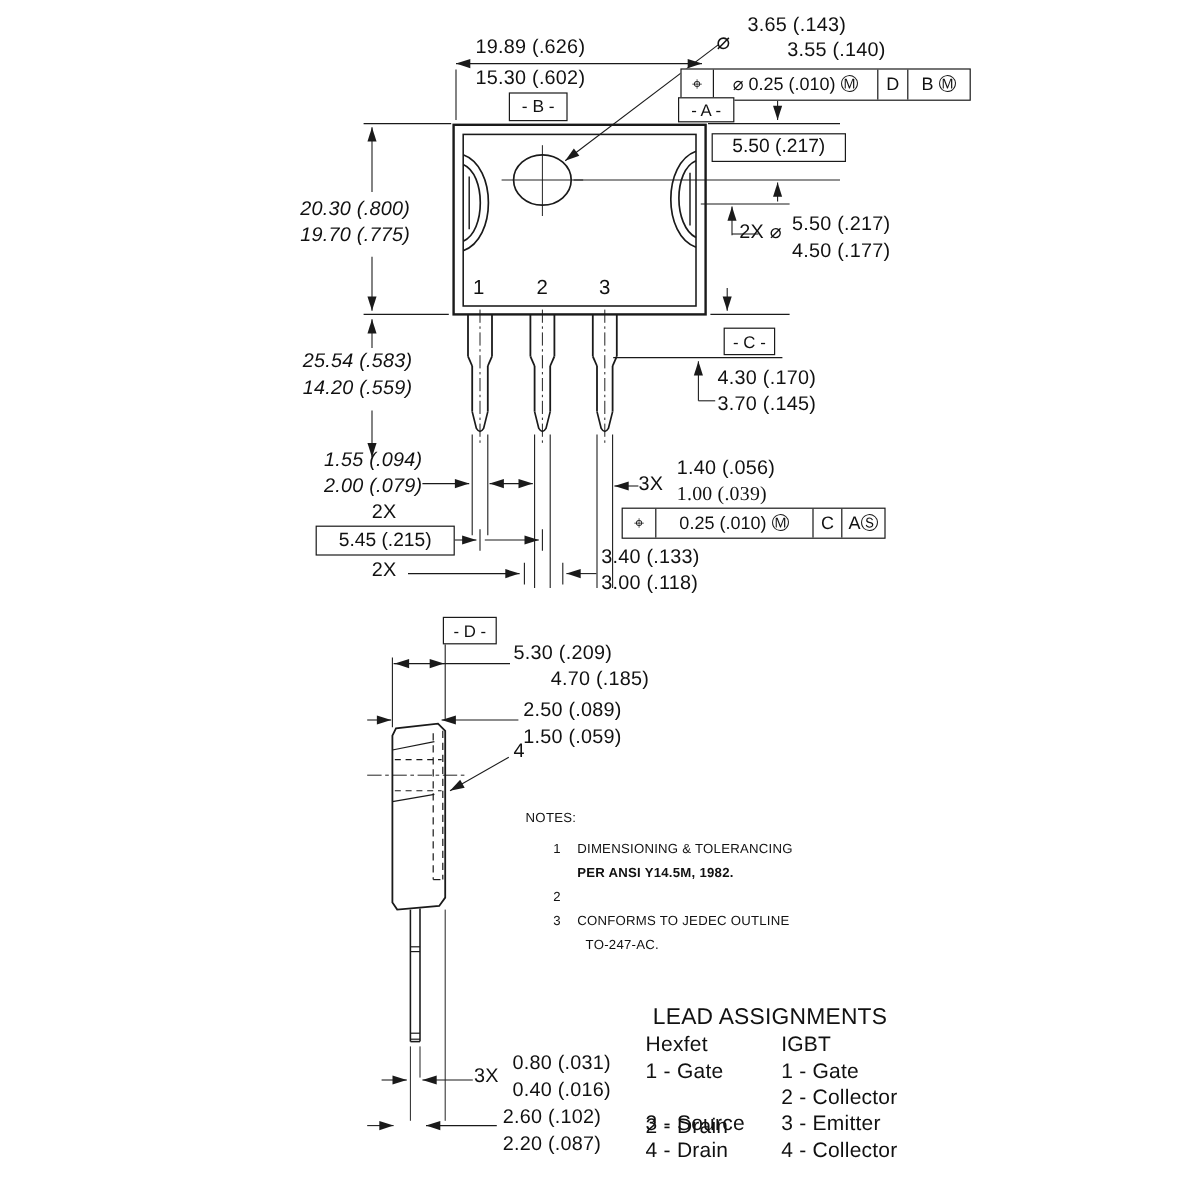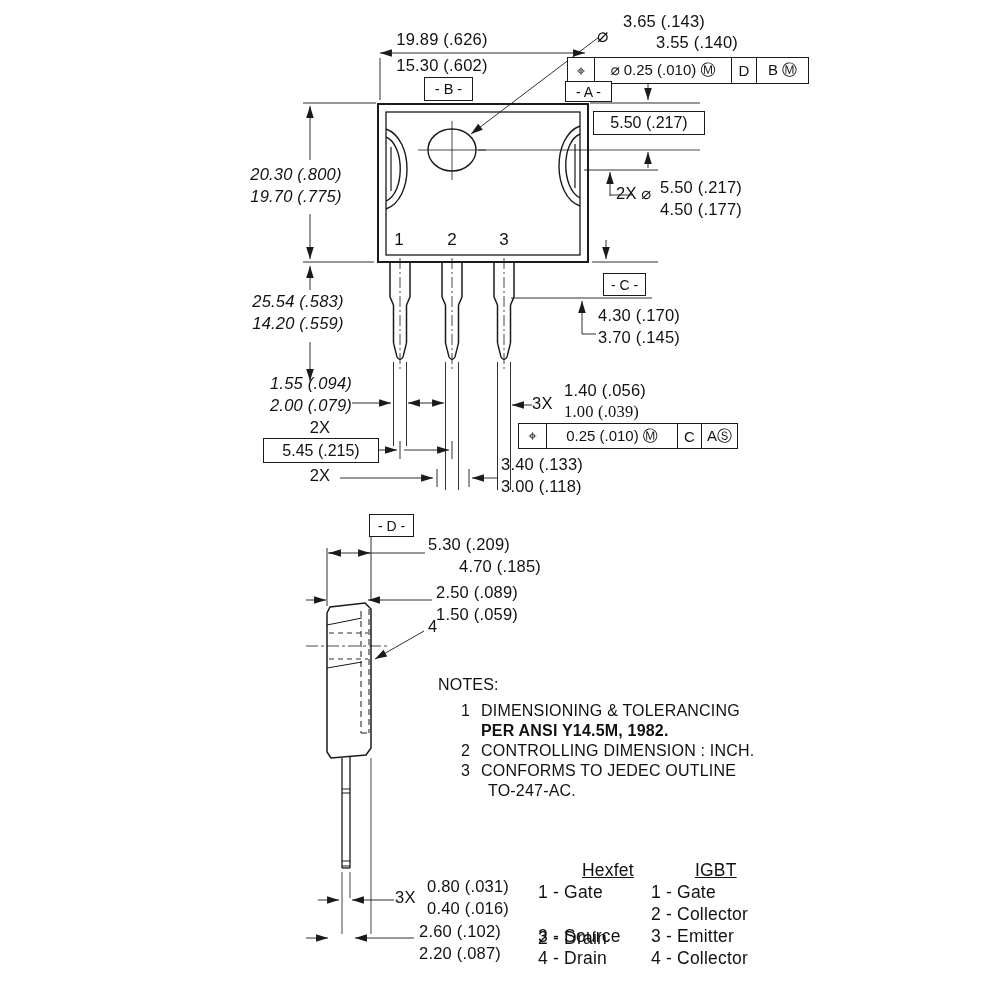--- a/index.html
+++ b/index.html
@@ -8,23 +8,23 @@
   #linework{position:absolute;left:0;top:0;}
   .t{position:absolute;white-space:nowrap;font-size:16.5px;letter-spacing:.2px;line-height:1.15;}
   .ra{text-align:center;font-style:italic;}
   .ctr{text-align:center;}
   .box{position:absolute;border:1.7px solid #1a1a1a;background:#fff;display:flex;
        align-items:center;justify-content:center;white-space:nowrap;}
   .fcf{position:absolute;display:flex;background:#fff;border:1.7px solid #1a1a1a;}
   .fcf .cell{display:flex;align-items:center;justify-content:center;white-space:nowrap;
        border-right:1.7px solid #1a1a1a;font-size:15px;box-sizing:border-box;padding:0 2px;}
   .fcf .cell:last-child{border-right:none;}
-  .note{font-size:16px;}
+  .note{font-size:11px;}
   .la{font-size:17.5px;}
-  .ul{text-decoration:underline;margin-left:44px;}
+  .ul{}
   .sym{font-size:19px;}
 </style>
 </head>
 <body>
 
 <div id="canvas">
 
 <svg id="linework" width="1000" height="1000" viewBox="0 0 1000 1000">
   <defs>
     <marker id="ah" viewBox="0 0 12 8" refX="11.5" refY="4" markerWidth="13" markerHeight="9" orient="auto-start-reverse" markerUnits="userSpaceOnUse">
@@ -241,25 +241,25 @@
 <div class="t" style="left:427px;top:877px;">0.80 (.031)</div>
 <div class="t" style="left:427px;top:899px;">0.40 (.016)</div>
 <div class="t" style="left:419px;top:922px;">2.60 (.102)</div>
 <div class="t" style="left:419px;top:944px;">2.20 (.087)</div>
 
 <div class="t note" style="left:438px;top:676px;">NOTES:</div>
 <div class="t note" style="left:461px;top:702px;">1</div>
 <div class="t note" style="left:481px;top:702px;">DIMENSIONING &amp; TOLERANCING</div>
 <div class="t note" style="left:481px;top:722px;font-weight:bold;">PER ANSI Y14.5M, 1982.</div>
 <div class="t note" style="left:461px;top:742px;">2</div>
-<div class="t note" style="left:481px;top:742px;">CONTROLLING DIMENSION : INCH.</div>
 <div class="t note" style="left:461px;top:762px;">3</div>
 <div class="t note" style="left:481px;top:762px;">CONFORMS TO JEDEC OUTLINE</div>
 <div class="t note" style="left:488px;top:782px;">TO-247-AC.</div>
 
+<div class="t" style="left:544px;top:837px;font-size:19px;">LEAD ASSIGNMENTS</div>
 <div class="t la ul" style="left:538px;top:860px;">Hexfet</div>
 <div class="t la ul" style="left:651px;top:860px;">IGBT</div>
 <div class="t la" style="left:538px;top:882px;">1 - Gate</div>
 <div class="t la" style="left:538px;top:904px;margin-top:24px;">2 - Drain</div>
 <div class="t la" style="left:538px;top:926px;">3 - Source</div>
 <div class="t la" style="left:538px;top:948px;">4 - Drain</div>
 <div class="t la" style="left:651px;top:882px;">1 - Gate</div>
 <div class="t la" style="left:651px;top:904px;">2 - Collector</div>
 <div class="t la" style="left:651px;top:926px;">3 - Emitter</div>
 <div class="t la" style="left:651px;top:948px;">4 - Collector</div>

